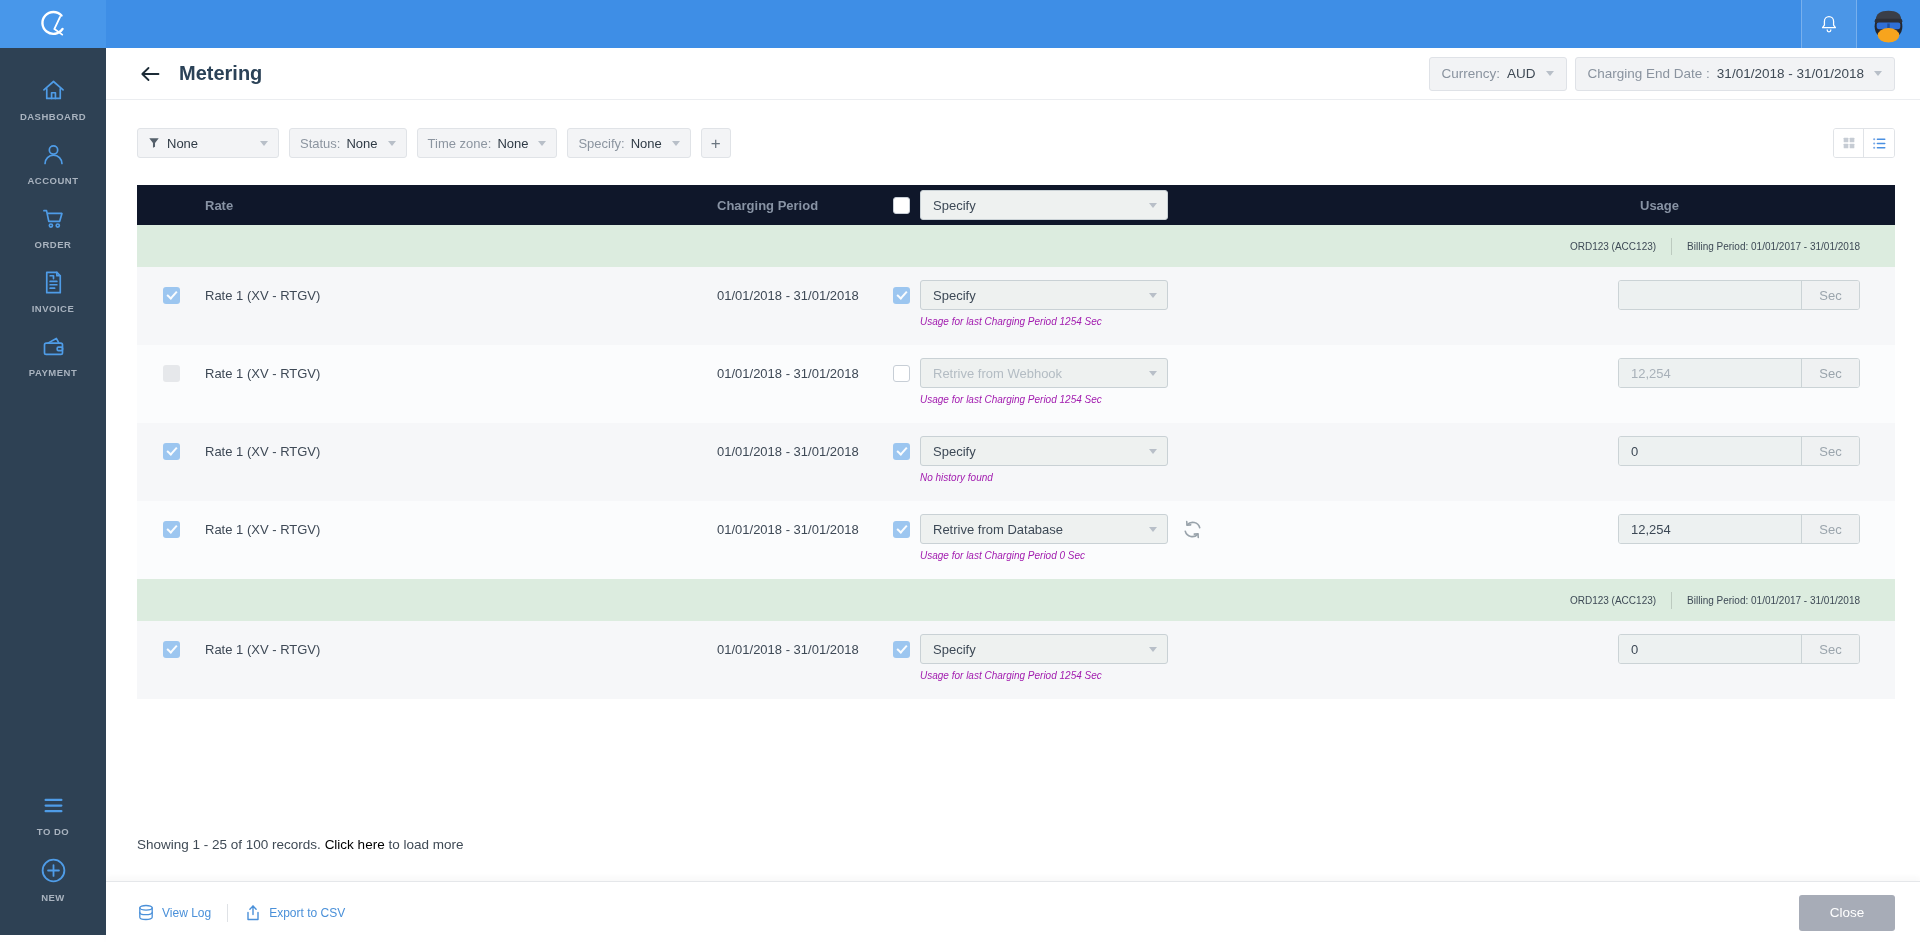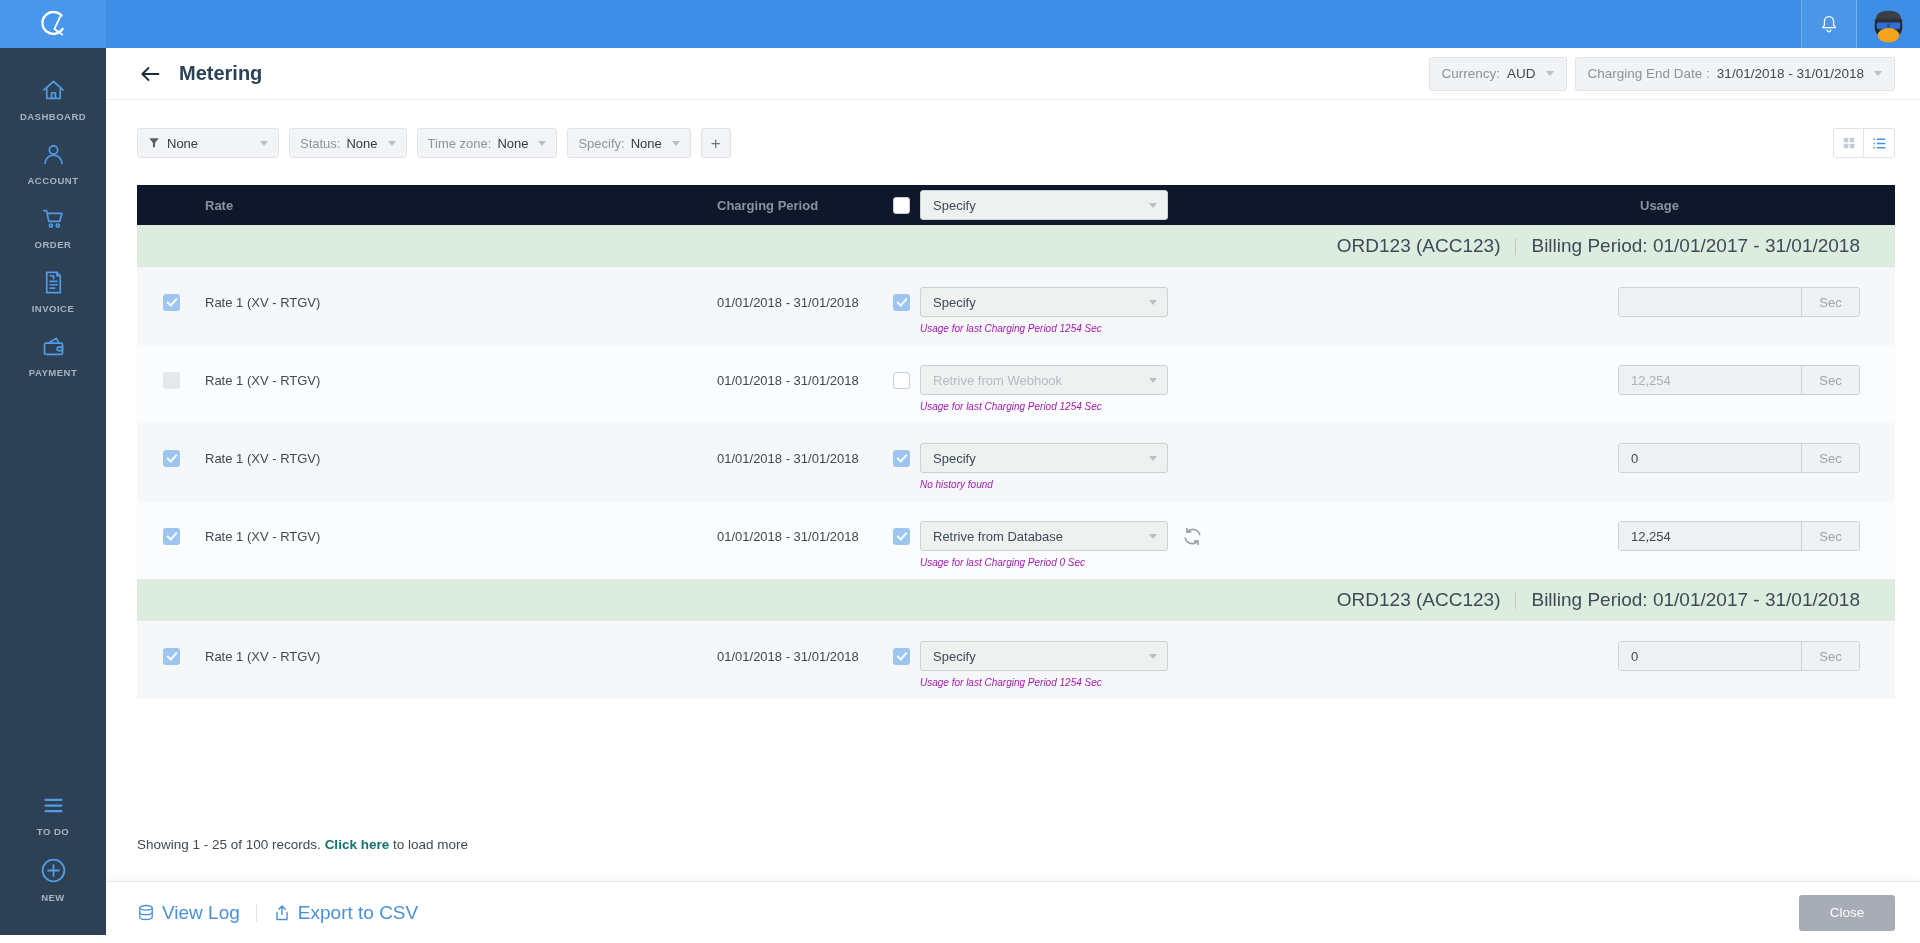--- a/index.html
+++ b/index.html
@@ -45,24 +45,24 @@
   .vt-btn { width:30px; height:28px; display:flex; align-items:center; justify-content:center; cursor:pointer; background:#fff; }
   .vt-btn:first-child { border-right:1px solid #e0e3e7; }
 
   
   .mtable { margin:27px 25px 0 31px; }
   .tgrid { display:grid; grid-template-columns:42px 512px 176px 27px 285px 1fr 242px; }
   .thead { height:40px; background:#0f172a; align-items:center; padding:0 35px 0 26px; }
   .th { font-size:13px; font-weight:700; color:#8893a4; }
   .th--usage { padding-left:22px; }
 
-  .group-row { height:42px; background:#dcecdf; display:flex; align-items:center; justify-content:flex-end; padding-right:35px; font-size:19px; color:#3e4a56; }
+  .group-row { height:42px; background:#dcecdf; display:flex; align-items:center; justify-content:flex-end; padding-right:35px; font-size:10px; color:#3e4a56; }
   .group-div { width:1px; height:17px; background:#bccabf; margin:0 15px; }
 
-  .row { padding:20px 35px 0 26px; height:78px; grid-template-rows:30px auto; align-items:center; }
+  .row { padding:13px 35px 0 26px; height:78px; grid-template-rows:30px auto; align-items:center; }
   .row--odd { background:#f6f7f9; }
   .row--even { background:#fbfcfd; }
   .cell-rate { font-size:13px; color:#3e4956; }
   .cell-period { font-size:13px; color:#3e4956; }
 
   .cb { width:17px; height:17px; border-radius:3px; position:relative; cursor:pointer; flex:0 0 auto; }
   .cb--on { background:#9cc6f0; }
   .cb--on::after { content:""; position:absolute; left:5.5px; top:2.5px; width:4px; height:8px;
     border-right:2px solid #fff; border-bottom:2px solid #fff; transform:rotate(42deg); opacity:.95; }
   .cb--off { background:#e6e8eb; }
@@ -76,25 +76,25 @@
 
   .hint { grid-column:5 / 8; grid-row:2; align-self:start; margin-top:6px; font-size:10px; font-style:italic; color:#a21caf; }
 
   .usage-box { width:242px; height:30px; border:1px solid #cbd3d6; border-radius:3px; display:flex; overflow:hidden; }
   .usage-box input { flex:1; min-width:0; border:none; outline:none; background:#edf1f1; padding:0 12px; font-size:13px; color:#3d4956; font-family:inherit; }
   .usage-box .unit { width:58px; background:#eff1f2; border-left:1px solid #cbd3d6; display:flex; align-items:center; justify-content:center; font-size:13px; color:#9ba5ad; }
   .usage-box--muted input { color:#a8b1b9; }
 
   
   .showing { position:absolute; left:31px; top:789px; font-size:13.5px; color:#3f4a55; }
-  .showing a { color:#0f766e; font-weight:700; text-decoration:none; cursor:pointer; }
+  .showing a { color:#000000; font-weight:400; text-decoration:none; cursor:pointer; }
 
   .bottom-bar { position:absolute; left:0; right:0; bottom:0; height:62px; background:#fff; border-top:1px solid #e5e7ea;
     box-shadow:0 -3px 6px rgba(40,50,60,.04); display:flex; align-items:center; padding:0 25px 0 31px; }
-  .action-link { display:flex; align-items:center; gap:7px; color:#4a90d9; font-size:19px; cursor:pointer; }
+  .action-link { display:flex; align-items:center; gap:7px; color:#4a90d9; font-size:12px; cursor:pointer; }
   .vdivider { width:1px; height:18px; background:#dfe2e6; margin:0 16px; }
   .close-btn { margin-left:auto; width:96px; height:36px; background:#a7acb7; border:none; border-radius:3px; color:#fff; font-weight:400; font-size:13.5px; font-family:inherit; cursor:pointer; }
 </style>
 </head>
 <body>
 
 <div class="topbar">
   <div class="logo-tile">
     <svg width="34" height="34" viewBox="0 0 48 48" fill="none" stroke="#fff" stroke-width="3.4" stroke-linecap="round">
       <path d="M36 12 A15.5 15.5 0 1 0 37.5 31"></path>

